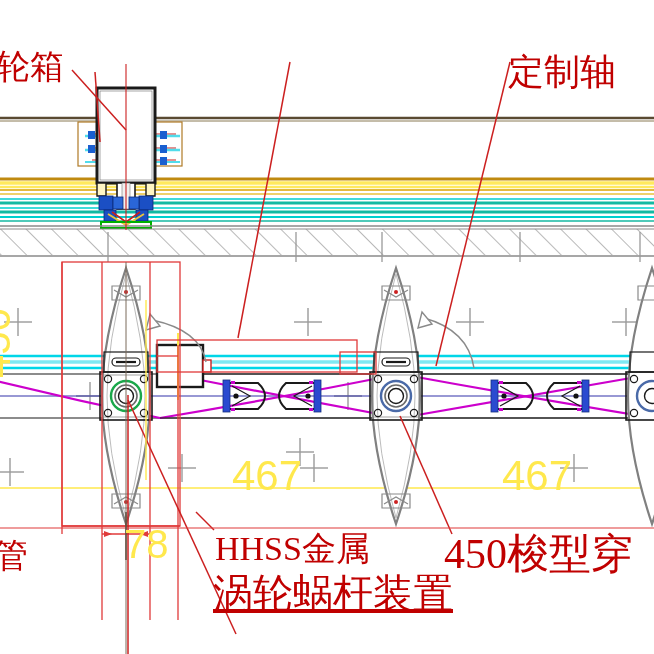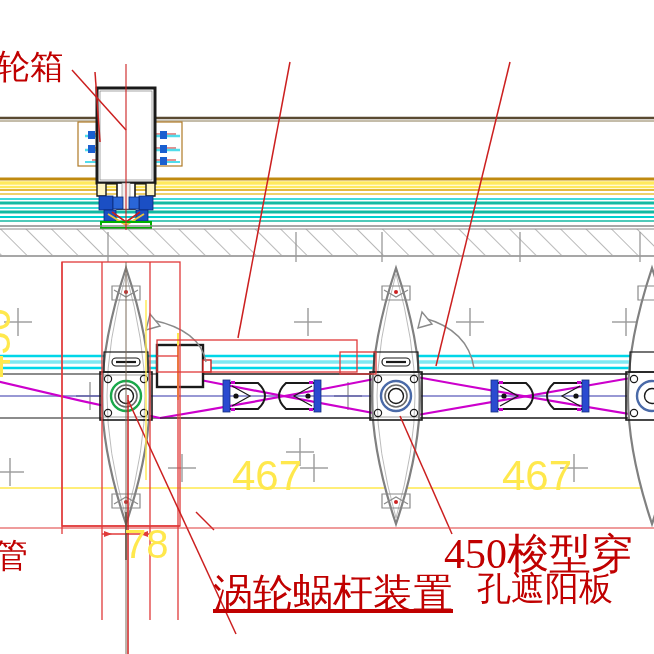--- a/index.html
+++ b/index.html
@@ -340,29 +340,30 @@
   <g>
     <line x1="126" y1="64" x2="126" y2="230" stroke="#cc2020" stroke-width="1.1"></line>
   </g>
 
   </g>
 </svg>
 
 <div class="anno" style="left:-4px;top:44px;font-size:34px;">轮箱</div>
 
 
+<div class="anno" style="left:508px;top:48px;font-size:36px;">定制轴</div>
 
 <div class="anno" style="left:-6px;top:533px;font-size:34px;">管</div>
 
+<div class="anno" style="left:215px;top:526px;font-size:34px;">HHSS金属</div>
 
 <div class="anno" style="left:213px;top:566px;font-size:40px;text-decoration:underline;">涡轮蜗杆装置</div>
 
 <div class="anno" style="left:444px;top:526px;font-size:42px;">450梭型穿</div>
 
-<div class="anno" style="left:477px;top:566px;font-size:34px;">孔遮阳板</div>
 
 <div class="dimtxt" style="left:232px;top:452px;font-size:42px;color:#ffe84d;">467</div>
 
 <div class="dimtxt" style="left:502px;top:452px;font-size:42px;color:#ffe84d;">467</div>
 
 <div class="dimtxt" style="left:124px;top:522px;font-size:40px;color:#ffe84d;">78</div>
 
 <div class="dimtxt" style="left:-28px;top:378px;font-size:42px;color:#ffe84d;
             transform:rotate(-90deg);transform-origin:left top;">450</div>
 

